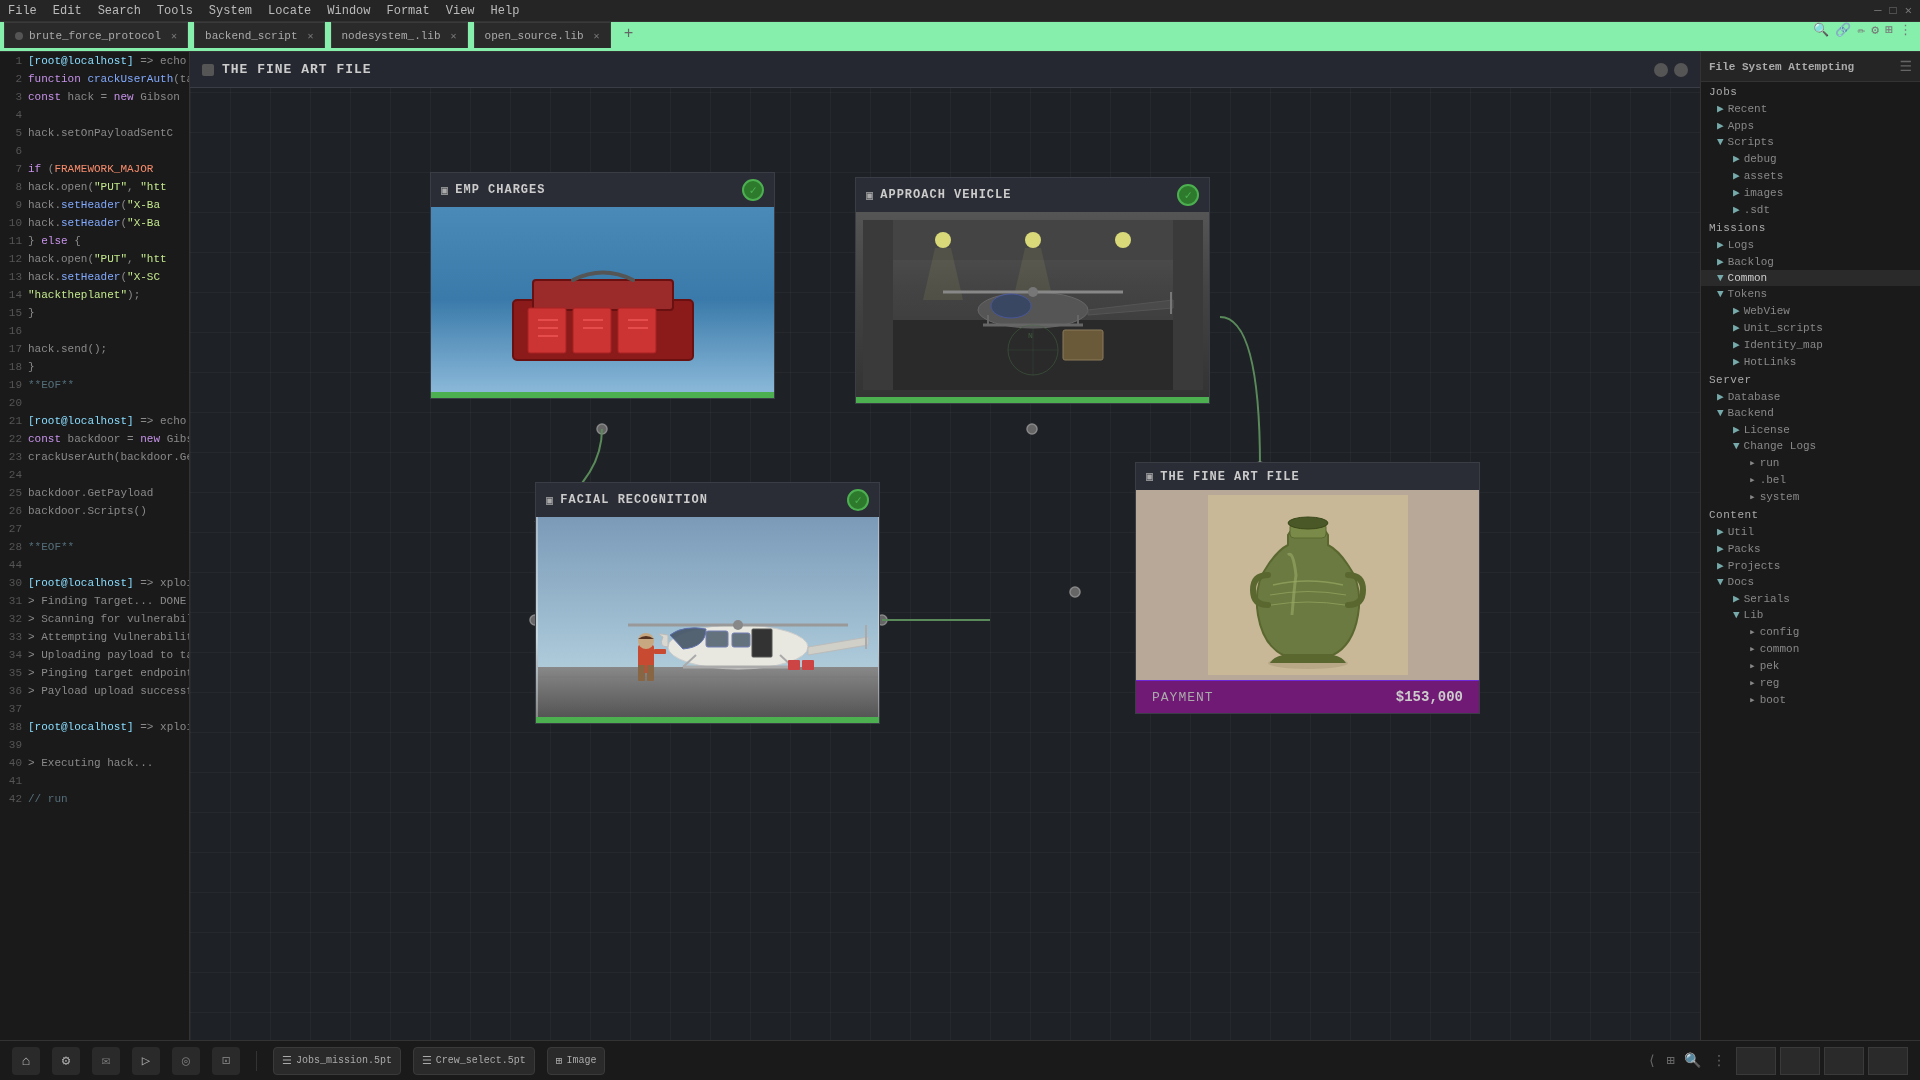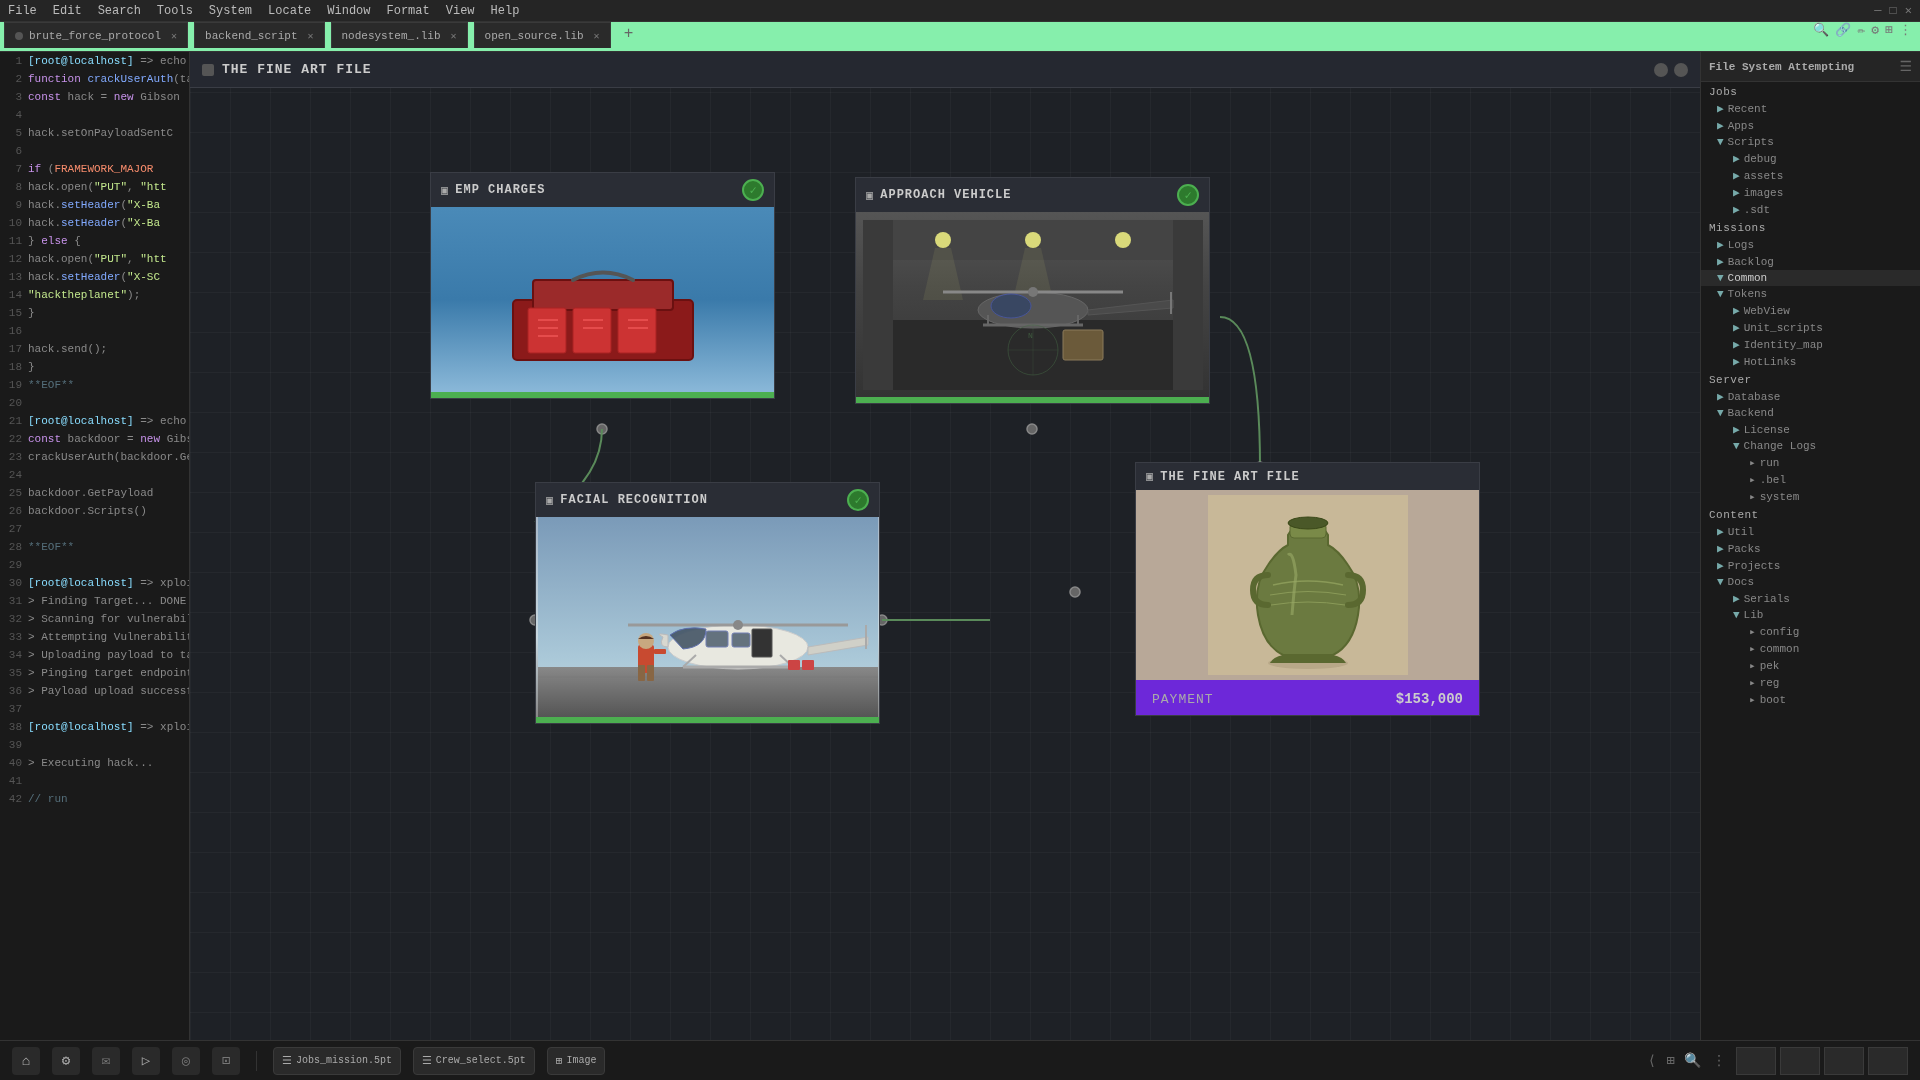--- a/index.html
+++ b/index.html
@@ -333,22 +333,22 @@
       background: #2a2a2a;
       border: 1px solid #3a3a3a;
     }
 
     
     .payment-bar {
       display: flex;
       align-items: center;
       justify-content: space-between;
       padding: 8px 16px;
-      background: #6d28d9;
-      border-top: 3px solid #6d28d9;
+      background: #701a75;
+      border-top: 1px solid #6d28d9;
     }
     .payment-label {
       font-size: 13px;
       color: #aaa;
       letter-spacing: 1px;
     }
     .payment-value {
       font-size: 14px;
       color: #ccc;
       font-weight: bold;
@@ -562,21 +562,21 @@
         </div>
       <div class="code-line">
           <span class="ln">27</span>
           <span class="code-text"></span>
         </div>
       <div class="code-line">
           <span class="ln">28</span>
           <span class="code-text"><span class="cm">**EOF**</span></span>
         </div>
       <div class="code-line">
-          <span class="ln">29</span>
+          <span class="ln">44</span>
           <span class="code-text"></span>
         </div>
       <div class="code-line">
           <span class="ln">30</span>
           <span class="code-text"><span class="prompt">[root@localhost]</span> =&gt; xploiter -</span>
         </div>
       <div class="code-line">
           <span class="ln">31</span>
           <span class="code-text">&gt; Finding Target... DONE</span>
         </div>

